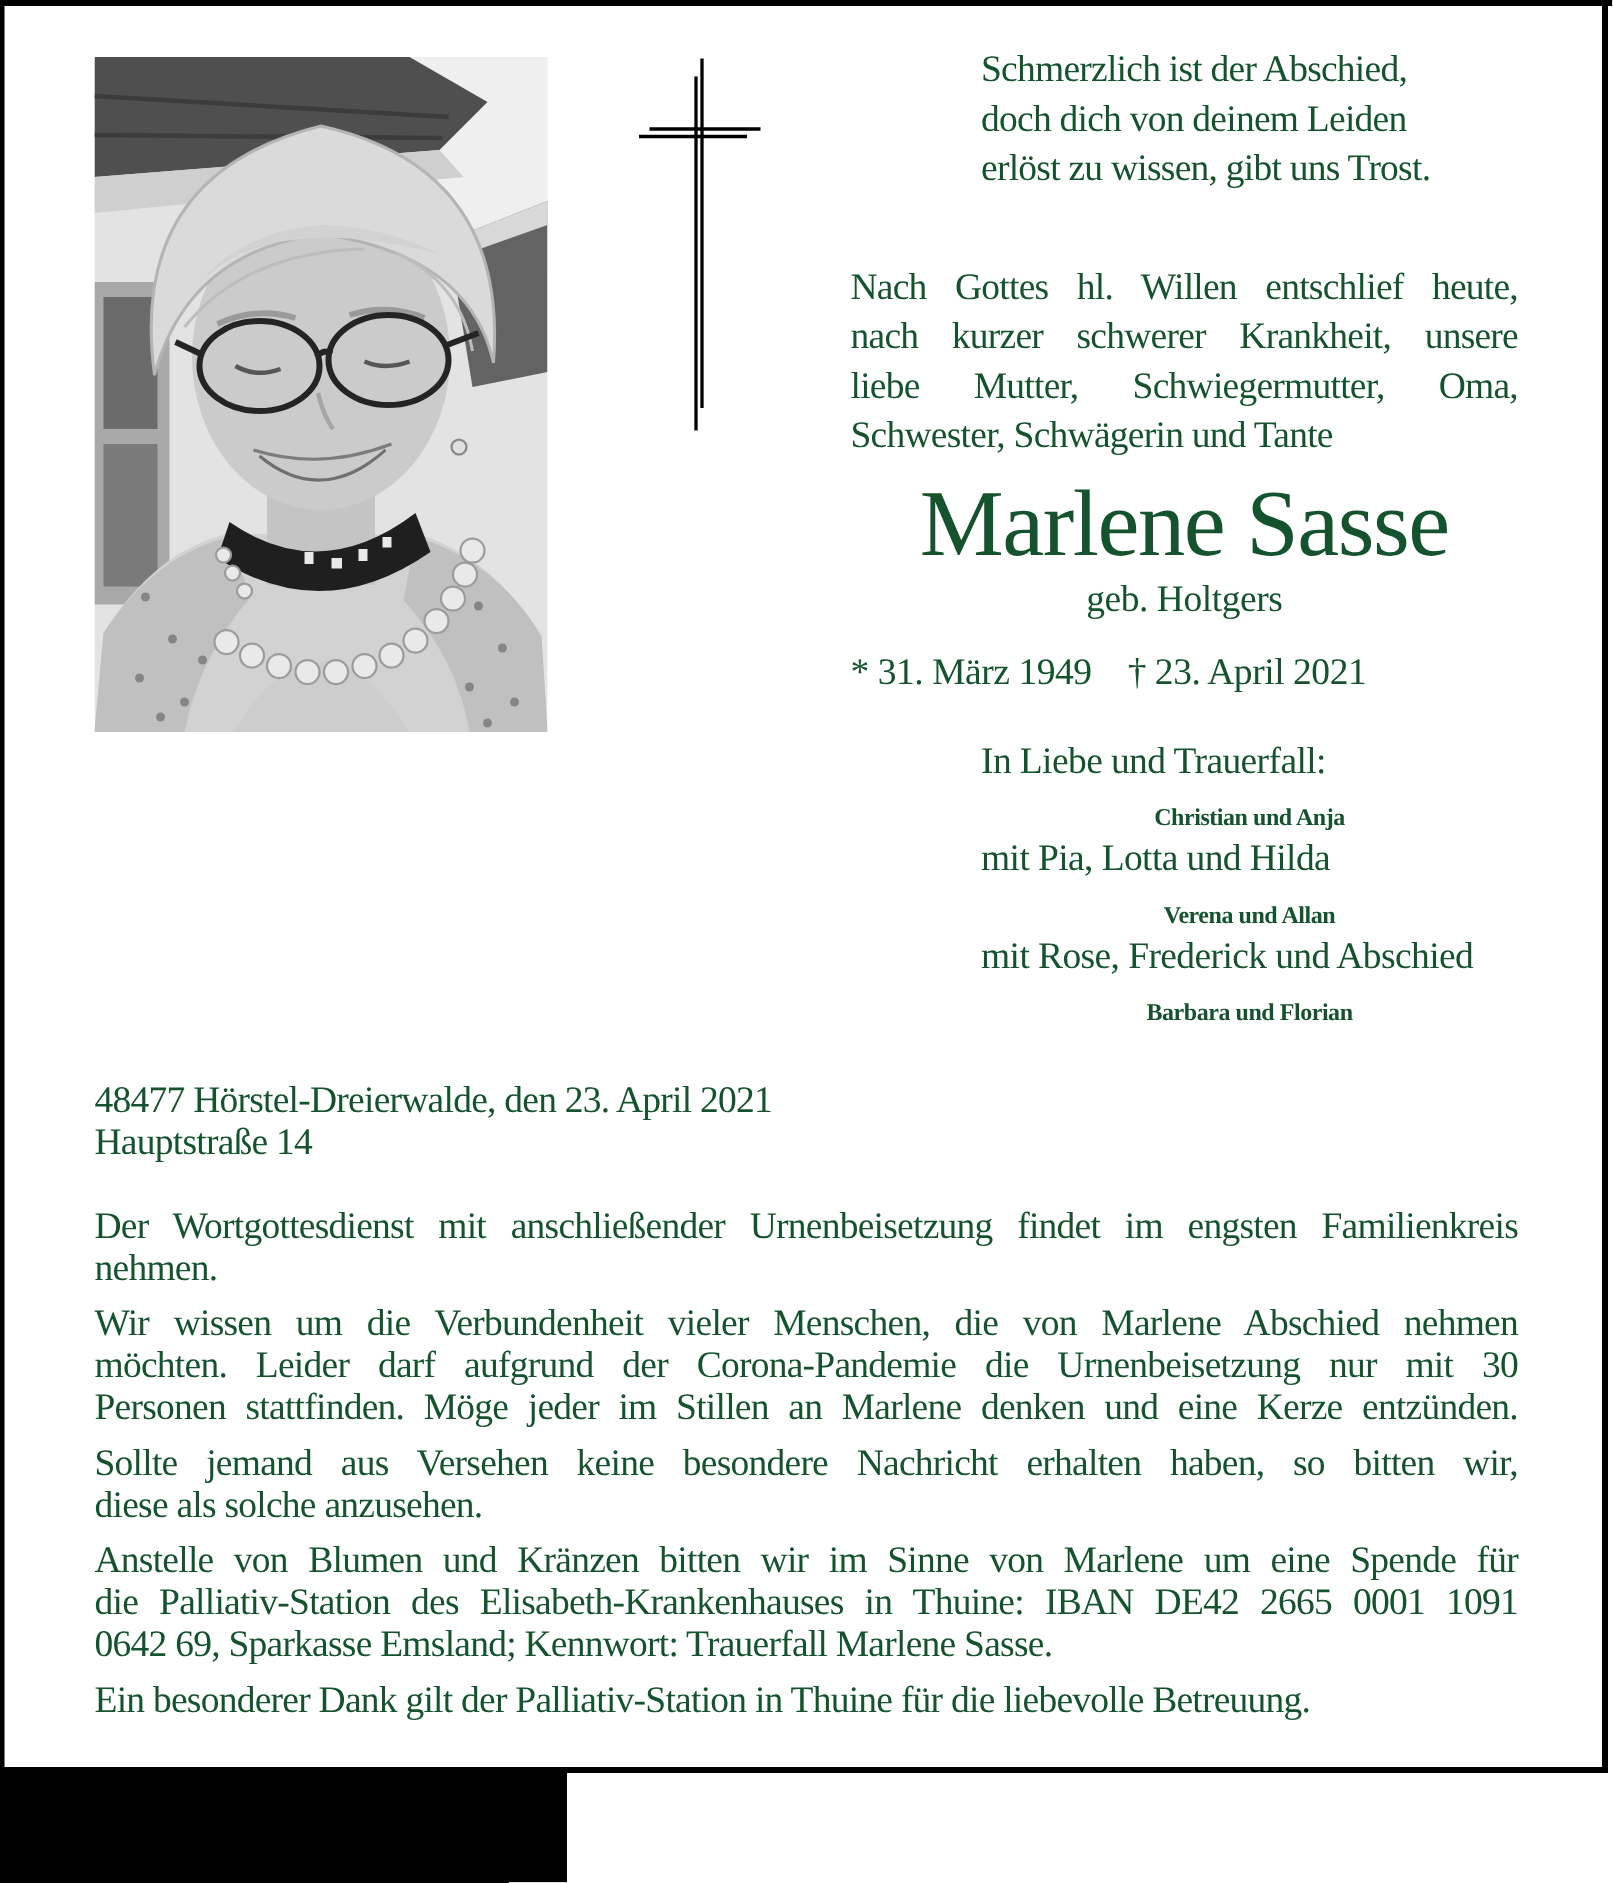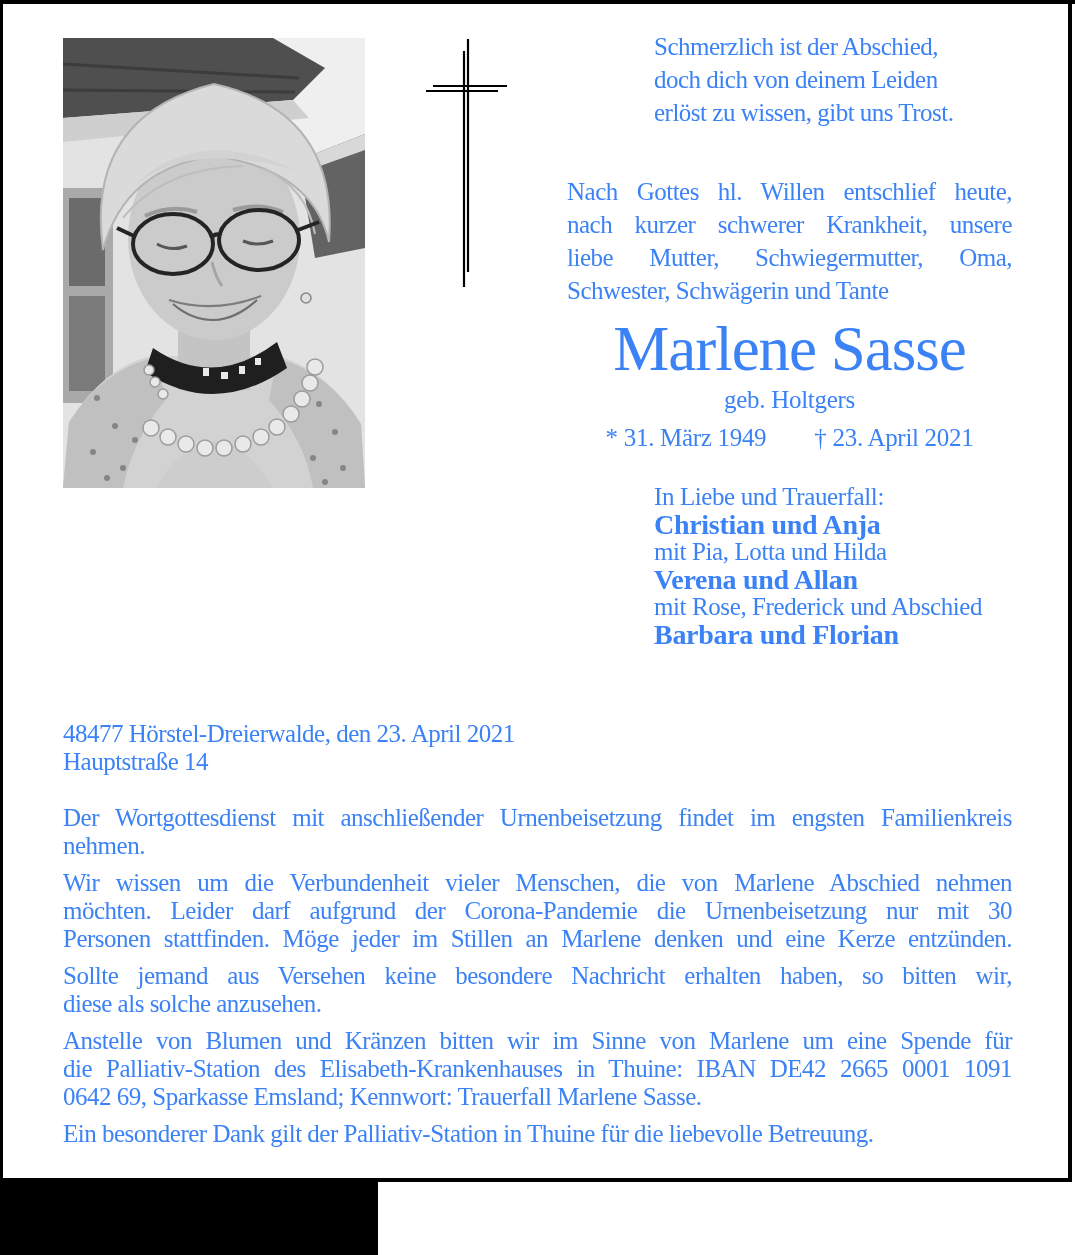--- a/index.html
+++ b/index.html
@@ -1,21 +1,21 @@
 <!DOCTYPE html>
 <html><head>
 <meta charset="utf-8">
 <style>
   html,body{margin:0;padding:0;background:#ffffff;}
   .page{
     position:relative;
     width:1075px;height:1255px;
     background:#ffffff;
     font-family:"Liberation Serif", serif;
-    color:#3b82f6;
+    color:#14532d;
     overflow:hidden;
   }
   
   .b-top{position:absolute;left:0;top:0;width:1075px;height:4px;background:#000;}
   .b-left{position:absolute;left:0;top:0;width:3px;height:1182px;background:#000;}
   .b-right{position:absolute;left:1068px;top:0;width:4px;height:1182px;background:#000;}
   .b-bottom{position:absolute;left:0;top:1178px;width:1072px;height:4px;background:#000;}
   .redaction{position:absolute;left:0;top:1178px;width:378px;height:77px;background:#000;}
 
   .photo{position:absolute;left:63px;top:38px;width:302px;height:450px;}
@@ -23,24 +23,24 @@
 
   .col{position:absolute;left:567px;top:30px;width:445px;}
 
   .verse{font-size:25px;line-height:33px;letter-spacing:-0.5px;padding-left:87px;}
   .intro{margin-top:46px;font-size:25px;line-height:33px;letter-spacing:-0.5px;}
   .jline{text-align:justify;text-align-last:justify;}
   .jline.last{text-align-last:left;}
 
   .name{font-size:63px;line-height:64px;font-weight:400;text-align:center;margin:10px 0 0 0;letter-spacing:-1px;}
   .maiden{font-size:25px;line-height:26px;text-align:center;margin-top:6px;letter-spacing:-0.3px;}
-  .dates{display:flex;justify-content:center;gap:48px;font-size:25px;line-height:27px;margin-top:11px;letter-spacing:-0.3px;}
+  .dates{display:flex;gap:24px;font-size:25px;line-height:27px;margin-top:22px;letter-spacing:-0.3px;}
 
   .family{padding-left:87px;margin-top:32px;font-size:25px;line-height:27px;letter-spacing:-0.4px;}
-  .fam-names{font-weight:700;font-size:28px;line-height:27px;margin-top:1px;letter-spacing:-0.3px;}
+  .fam-names{font-weight:700;font-size:16px;line-height:27px;margin-top:11px;letter-spacing:-0.3px;text-align:center;}
 
   .address{position:absolute;left:63px;top:720px;font-size:25px;line-height:28px;letter-spacing:-0.5px;}
 
   .bodytext{position:absolute;left:63px;top:804px;width:949px;font-size:25px;line-height:28px;letter-spacing:-0.5px;}
   .bodytext p{margin:0 0 9px 0;}
   .bodytext p:last-child{margin-bottom:1px;}
 </style>
 </head>
 <body>
 

